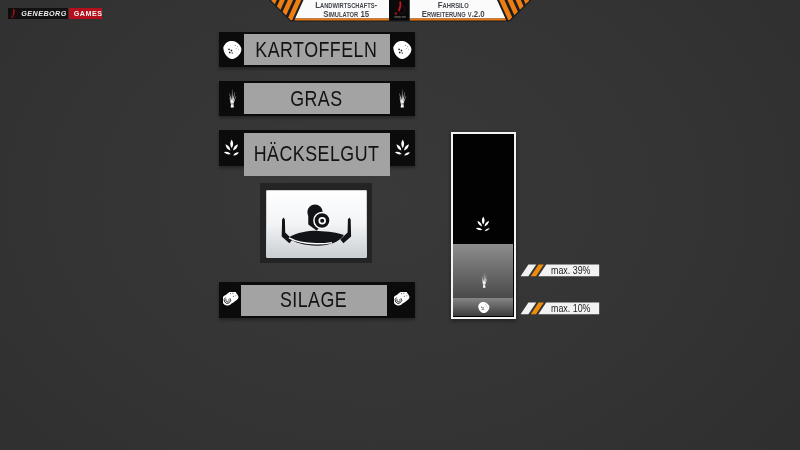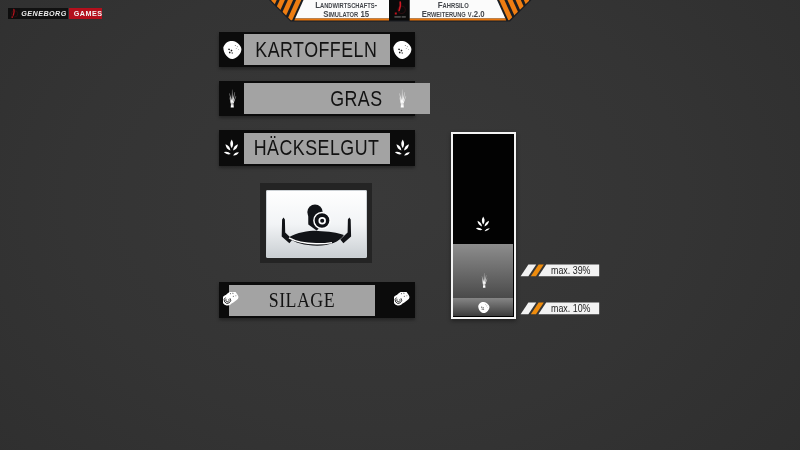--- a/index.html
+++ b/index.html
@@ -143,35 +143,35 @@
 <svg class="abs" style="left:222.5px;top:41px;" width="19" height="18" viewBox="0 0 19 18">
     <use href="#potato"></use>
   </svg>
 
 <svg class="abs" style="left:393px;top:41px;" width="19" height="18" viewBox="0 0 19 18">
     <use href="#potato"></use>
   </svg>
 
 <div class="abs bar" style="left:218.5px;top:80.8px;width:196px;height:35.5px;"></div>
 
-<div class="abs lbl" style="left:243.5px;top:83.4px;width:146px;height:31px;padding-left:40px;">
+<div class="abs lbl" style="left:243.5px;top:83.4px;width:146px;height:31px;">
     <span>GRAS</span>
   </div>
 
 <svg class="abs" style="left:227px;top:88px;" width="10" height="20" viewBox="0 0 10 20">
     <use href="#grass"></use>
   </svg>
 
 <svg class="abs" style="left:397px;top:88px;" width="10" height="20" viewBox="0 0 10 20">
     <use href="#grass"></use>
   </svg>
 
 <div class="abs bar" style="left:218.5px;top:130.1px;width:196px;height:35.5px;"></div>
 
-<div class="abs lbl" style="left:243.5px;top:132.7px;width:146px;height:31px;">
+<div class="abs lbl" style="left:243.5px;top:132.7px;width:146px;height:43px;">
     <span>HÄCKSELGUT</span>
   </div>
 
 <svg class="abs" style="left:223.5px;top:139px;" width="16" height="19" viewBox="0 0 16 19">
     <use href="#leaves"></use>
   </svg>
 
 <svg class="abs" style="left:394.5px;top:139px;" width="16" height="19" viewBox="0 0 16 19">
     <use href="#leaves"></use>
   </svg>
@@ -196,21 +196,21 @@
     <circle cx="56" cy="30.5" r="8.1" stroke="#ffffff" stroke-width="1.5"></circle>
   </g>
 
   <circle cx="56.2" cy="30.8" r="2.9" fill="none" stroke="#ffffff" stroke-width="1.7"></circle>
 
   <path d="M23.0,47.9 C30,51.8 40,53.6 50,53.8 C56,53.9 61,53.5 66,52.6" fill="none" stroke="#ffffff" stroke-width="1.4"></path>
 </svg>
 
 <div class="abs bar" style="left:218.5px;top:282px;width:196px;height:35.5px;"></div>
 
-<div class="abs lbl" style="left:229px;top:284.6px;width:146px;height:31px;font-family:Liberation Serif, serif;">
+<div class="abs lbl" style="left:241px;top:284.6px;width:146px;height:31px;">
     <span>SILAGE</span>
   </div>
 
 <svg class="abs" style="left:223px;top:292px;" width="16" height="16" viewBox="1 2 15 15">
     <use href="#roll"></use>
   </svg>
 
 <svg class="abs" style="left:394px;top:292px;" width="16" height="16" viewBox="1 2 15 15">
     <use href="#roll"></use>
   </svg>

